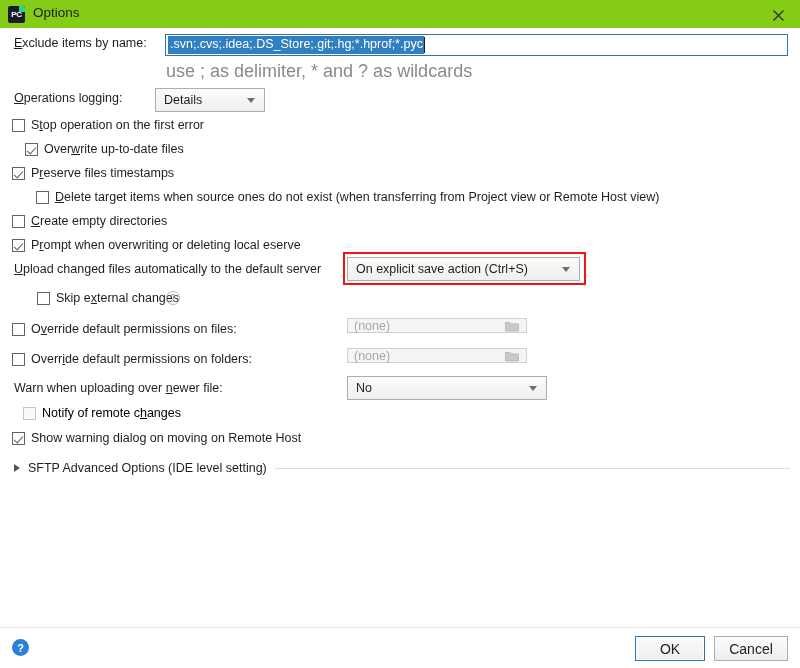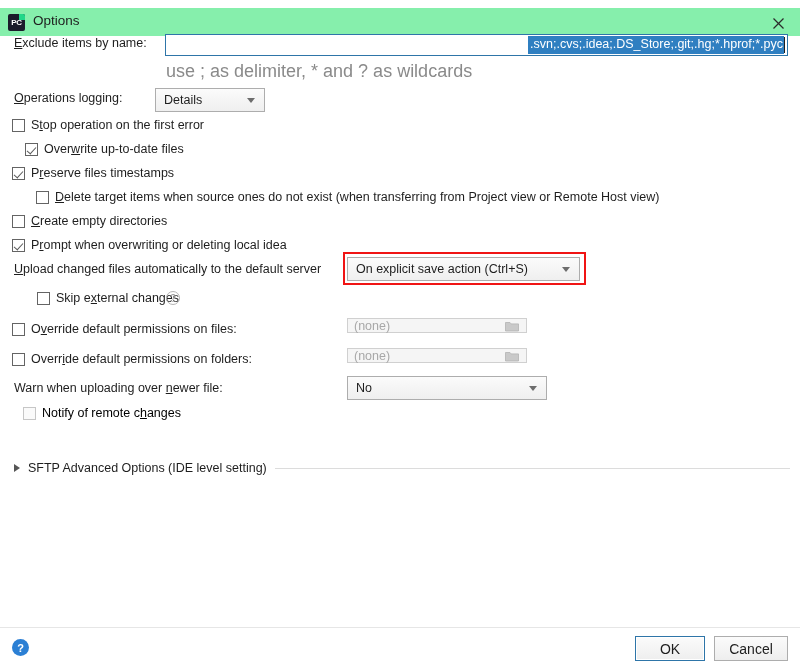--- a/index.html
+++ b/index.html
@@ -13,23 +13,23 @@
     overflow: hidden;
   }
   #dialog {
     position: relative;
     width: 800px; height: 668px;
     background: #ffffff;
   }
 
   
   #titlebar {
-    position: absolute; left: 0; top: 8px;
+    position: absolute; left: 0; top: 0;
     width: 800px; height: 28px;
-    background: #86efac;
+    background: #84cc16;
     display: flex; align-items: center;
   }
   #app-icon {
     position: absolute; left: 8px; top: 6px;
     width: 17px; height: 17px;
     background: #1b1c2b;
     border-radius: 2px;
     overflow: hidden;
   }
   #app-icon .corner {
@@ -69,21 +69,20 @@
   .label.disabled { color: #000000; }
 
   
   .textfield {
     border: 1px solid #2e75a8;
     background: #ffffff;
     height: 22px;
     display: flex; align-items: center;
     padding: 4px 2px;
     overflow: hidden;
-    justify-content: flex-end;
   }
   .textfield .selected {
     background: #2f7fc1;
     color: #ffffff;
     padding: 1px 1px 2px 2px;
     white-space: nowrap;
     font-size: 12.5px;
     line-height: 15px;
   }
   .caret {
@@ -290,21 +289,21 @@
     <span class="label"><span></span><span class="mn">D</span><span>elete target items when source ones do not exist (when transferring from Project view or Remote Host view)</span></span>
   </div>
 
   <div class="cb-row" style="left:12px; top:214px;">
     <span class="cbox"></span>
     <span class="label"><span></span><span class="mn">C</span><span>reate empty directories</span></span>
   </div>
 
   <div class="cb-row" style="left:12px; top:238px;">
     <span class="cbox checked"></span>
-    <span class="label"><span>P</span><span class="mn">r</span><span>ompt when overwriting or deleting local idea</span></span>
+    <span class="label"><span>P</span><span class="mn">r</span><span>ompt when overwriting or deleting local eserve</span></span>
   </div>
 
   <div class="row" style="left:14px; top:262px;">
     <span class="label"><span class="mn">U</span><span>pload changed files automatically to the default server</span></span>
   </div>
   <div class="combo" style="position:absolute; left:347px; top:257px; width:233px;">
     <span>On explicit save action (Ctrl+S)</span>
     <span class="arrow"></span>
   </div>
   <div id="red-highlight" style="left:343px; top:252px; width:243px; height:33px;"></div>
@@ -347,20 +346,24 @@
   <div class="combo" style="position:absolute; left:347px; top:376px; width:200px;">
     <span>No</span>
     <span class="arrow"></span>
   </div>
 
   <div class="cb-row" style="left:23px; top:406px;">
     <span class="cbox disabled"></span>
     <span class="label disabled"><span>Notify of remote c</span><span class="mn">h</span><span>anges</span></span>
   </div>
 
+  <div class="cb-row" style="left:12px; top:431px;">
+    <span class="cbox checked"></span>
+    <span class="label">Show warning dialog on moving on Remote Host</span>
+  </div>
 
   <div id="sftp-row">
     <span id="sftp-arrow"></span>
     <span id="sftp-label" class="label">SFTP Advanced Options (IDE level setting)</span>
     <span id="sftp-line"></span>
   </div>
 
   <div id="footer-sep"></div>
   <div id="help-icon">?</div>
   <div class="dlgbtn" id="ok-button">OK</div>

